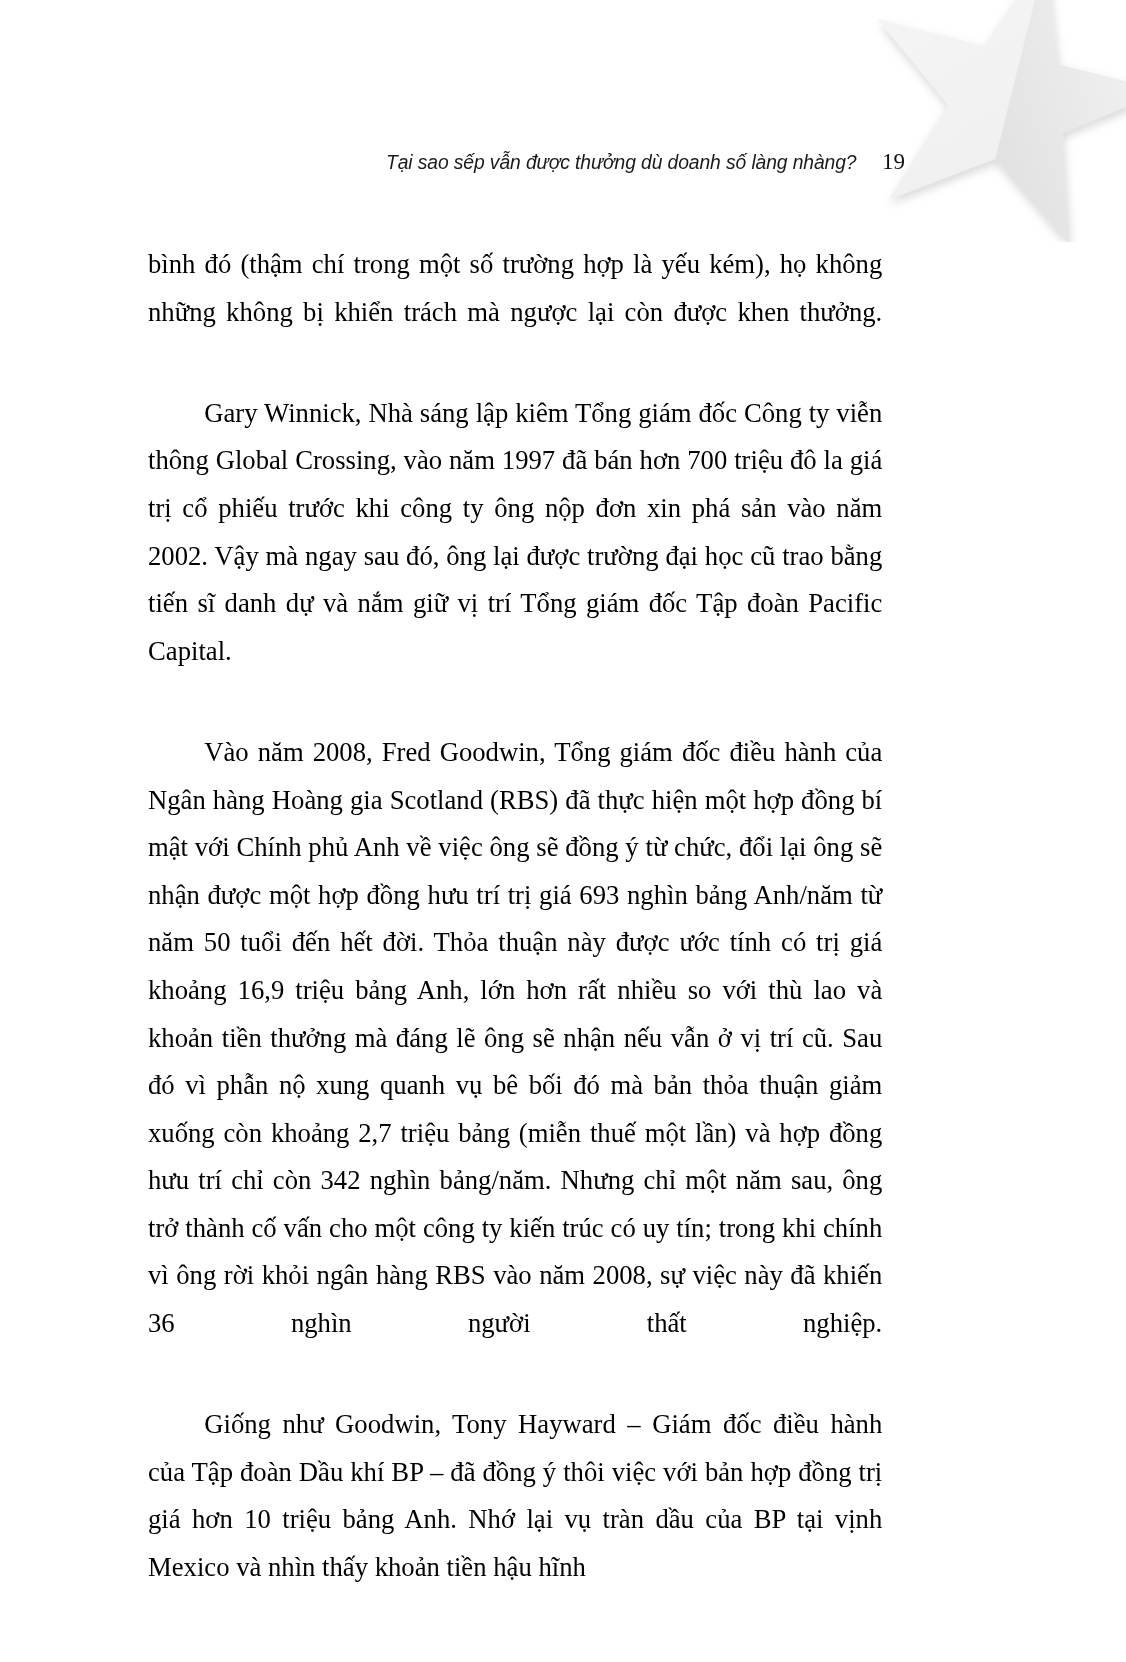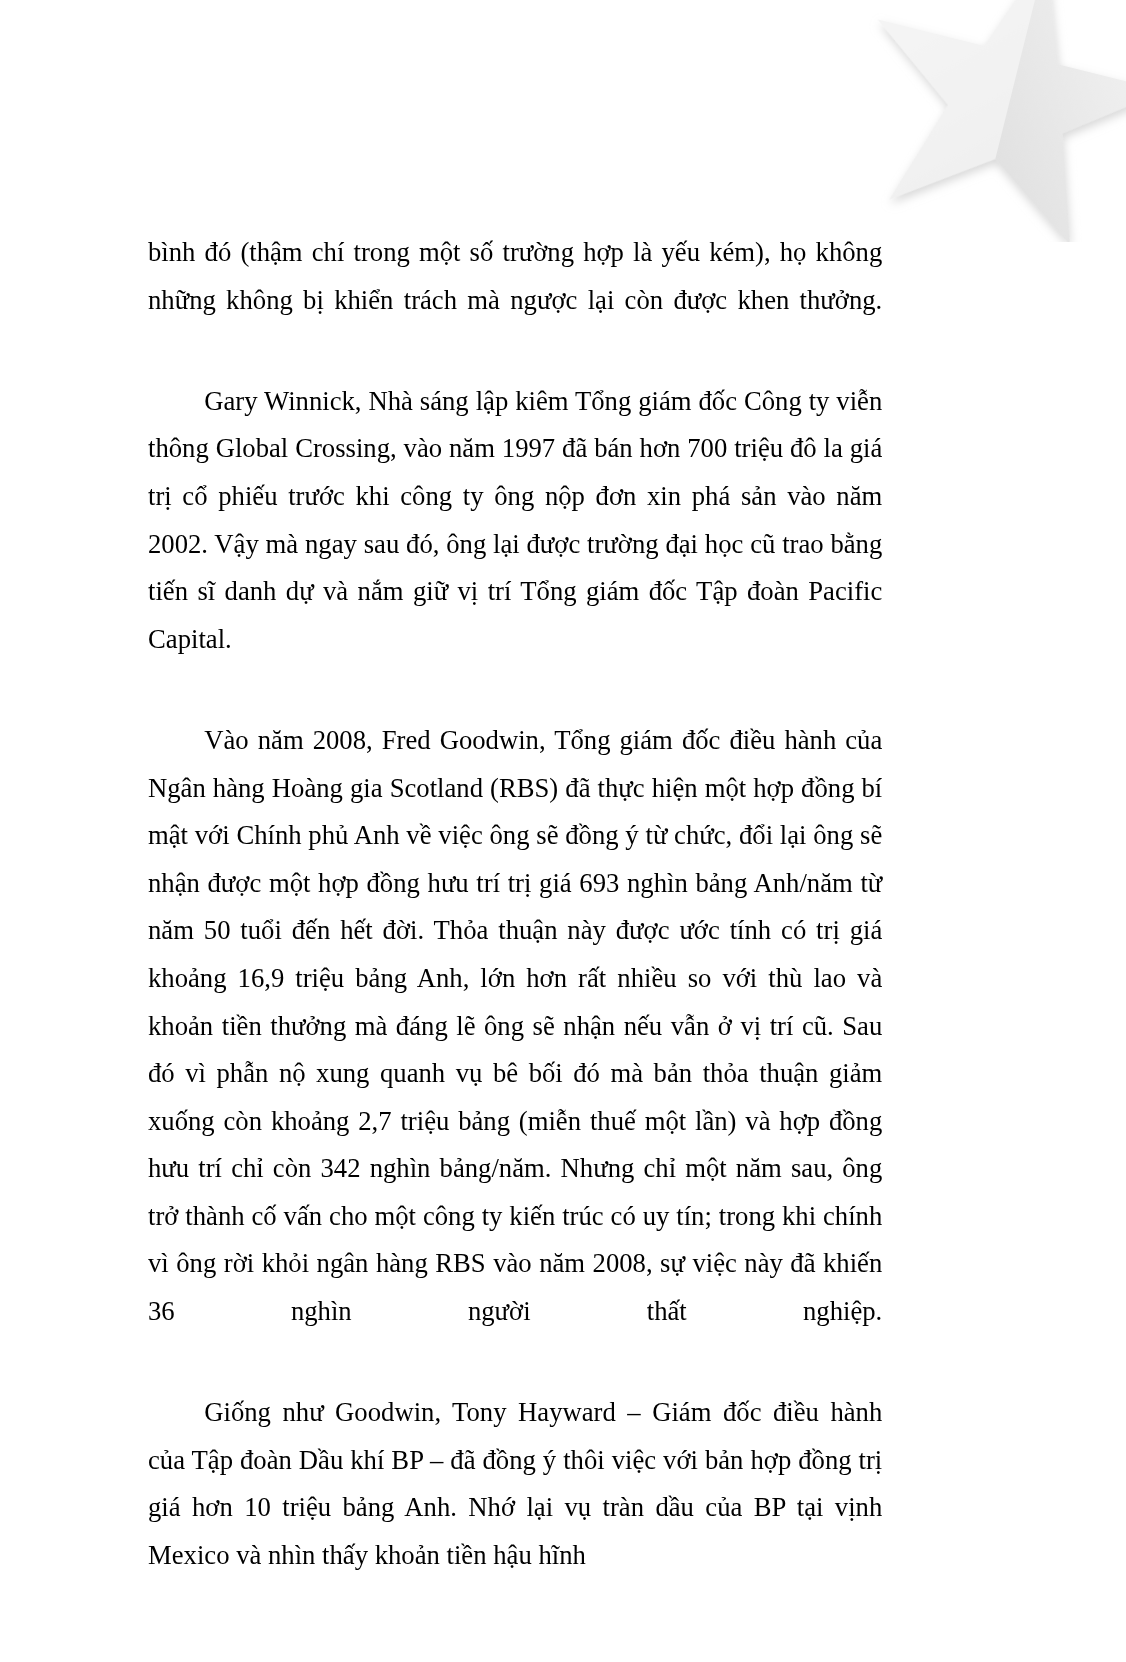--- a/index.html
+++ b/index.html
@@ -59,21 +59,21 @@
     font-family: "Liberation Serif", "DejaVu Serif", serif;
     font-size: 23px;
     color: #111111;
     margin-left: 26px;
     line-height: 1;
   }
 
   
   .body-text {
     position: absolute;
-    top: 228px;
+    top: 240px;
     left: 148px;
     width: 757px;
     z-index: 2;
   }
 
   .para {
     margin: 0 0 6px 0;
     font-size: 27.5px;
     line-height: 47.6px;
     color: #000000;
@@ -123,20 +123,24 @@
         </filter>
       </defs>
       <g filter="url(#starShadow)" transform="rotate(14 150 150)">
         <polygon points="150,8 188,112 298,112 209,178 243,284 150,219 57,284 91,178 2,112 112,112" fill="url(#starGradA)"></polygon>
         <polygon points="150,8 188,112 298,112 209,178 243,284 150,219" fill="url(#starGradB)" opacity="0.85"></polygon>
         <polygon points="150,8 150,219 57,284 91,178 2,112 112,112" fill="#f4f4f4" opacity="0.6"></polygon>
       </g>
     </svg>
   </div>
 
+  <div class="running-header">
+    <span class="header-title">Tại sao sếp vẫn được thưởng dù doanh số làng nhàng?</span>
+    <span class="header-pagenum">19</span>
+  </div>
 
   <div class="body-text">
     <p class="para">bình đó (thậm chí trong một số trường hợp là yếu kém), họ không những không bị khiển trách mà ngược lại còn được khen thưởng.</p>
     <p class="para indent">Gary Winnick, Nhà sáng lập kiêm Tổng giám đốc Công ty viễn thông Global Crossing, vào năm 1997 đã bán hơn 700 triệu đô la giá trị cổ phiếu trước khi công ty ông nộp đơn xin phá sản vào năm 2002. Vậy mà ngay sau đó, ông lại được trường đại học cũ trao bằng tiến sĩ danh dự và nắm giữ vị trí Tổng giám đốc Tập đoàn Pacific Capital.</p>
     <p class="para indent">Vào năm 2008, Fred Goodwin, Tổng giám đốc điều hành của Ngân hàng Hoàng gia Scotland (RBS) đã thực hiện một hợp đồng bí mật với Chính phủ Anh về việc ông sẽ đồng ý từ chức, đổi lại ông sẽ nhận được một hợp đồng hưu trí trị giá 693 nghìn bảng Anh/năm từ năm 50 tuổi đến hết đời. Thỏa thuận này được ước tính có trị giá khoảng 16,9 triệu bảng Anh, lớn hơn rất nhiều so với thù lao và khoản tiền thưởng mà đáng lẽ ông sẽ nhận nếu vẫn ở vị trí cũ. Sau đó vì phẫn nộ xung quanh vụ bê bối đó mà bản thỏa thuận giảm xuống còn khoảng 2,7 triệu bảng (miễn thuế một lần) và hợp đồng hưu trí chỉ còn 342 nghìn bảng/năm. Nhưng chỉ một năm sau, ông trở thành cố vấn cho một công ty kiến trúc có uy tín; trong khi chính vì ông rời khỏi ngân hàng RBS vào năm 2008, sự việc này đã khiến 36 nghìn người thất nghiệp.</p>
     <p class="para indent clipped">Giống như Goodwin, Tony Hayward – Giám đốc điều hành của Tập đoàn Dầu khí BP – đã đồng ý thôi việc với bản hợp đồng trị giá hơn 10 triệu bảng Anh. Nhớ lại vụ tràn dầu của BP tại vịnh Mexico và nhìn thấy khoản tiền hậu hĩnh</p>
   </div>
 
 </div>
 

